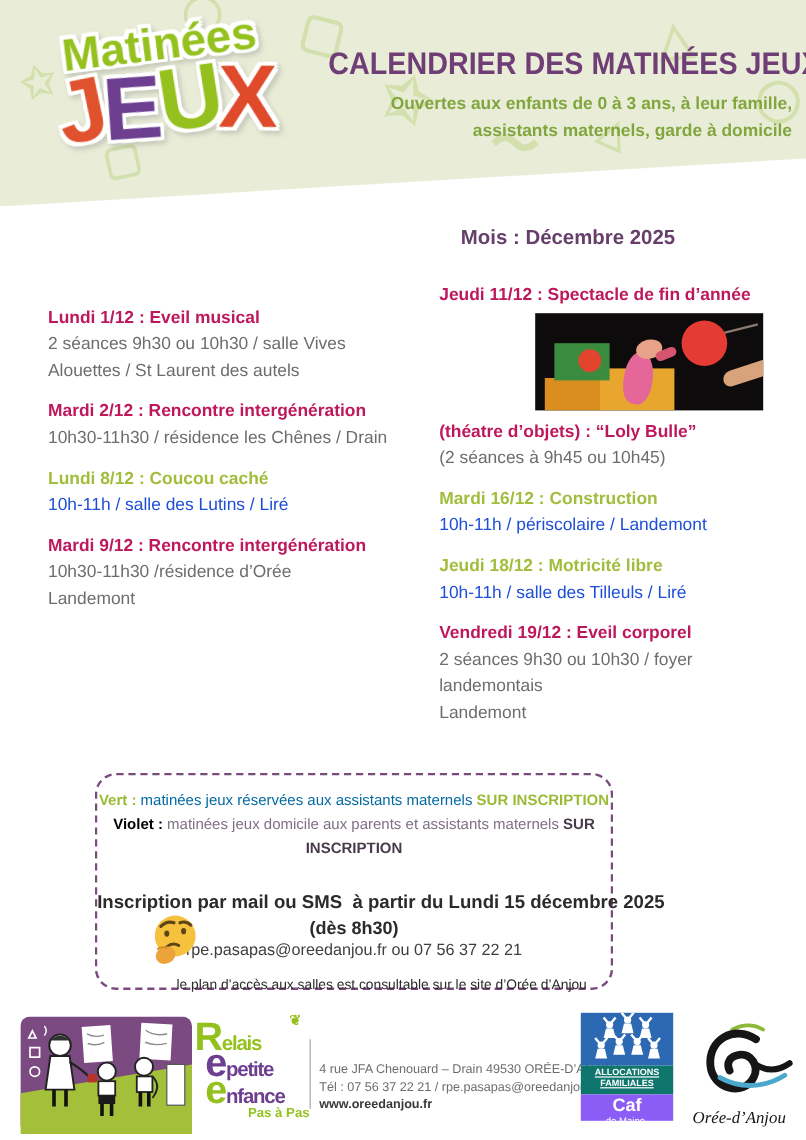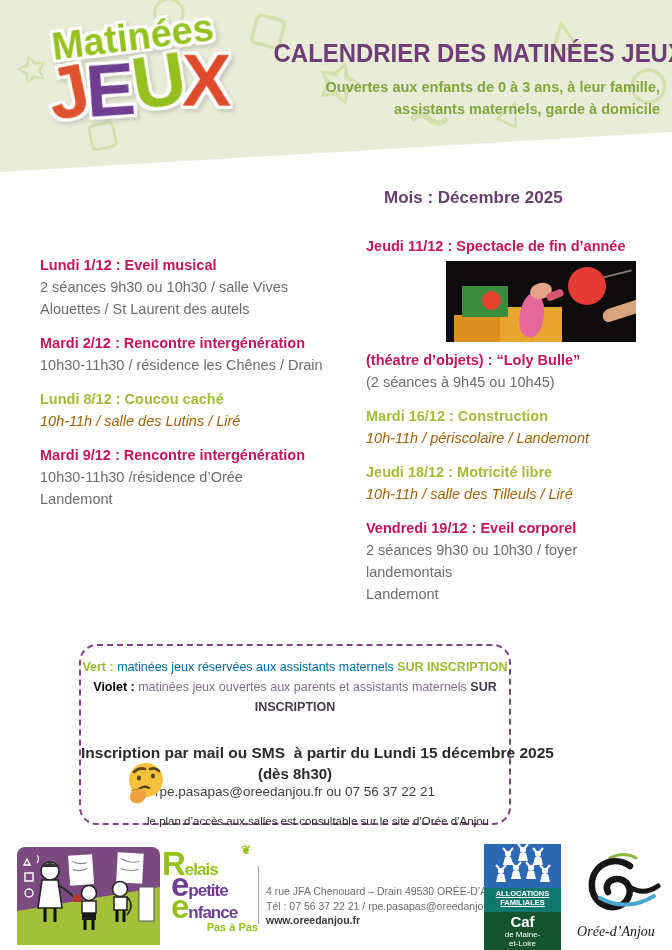--- a/index.html
+++ b/index.html
@@ -59,21 +59,21 @@
   
   .col { position: absolute; }
   .col-left  { left: 40px;  top: 254px; width: 312px; }
   .col-right { left: 366px; top: 235px; width: 300px; }
   .event { margin-bottom: 12px; }
   .ev-t { font-size: 14.5px; line-height: 22px; font-weight: bold; }
   .ev-l { font-size: 14.5px; line-height: 22px; font-weight: normal; }
   .purple  { color: #be185d; }
   .gray    { color: #6c6d70; }
   .green-b { color: #a2bd3c; }
-  .green-l { color: #a16207; font-style: italic; }
+  .green-l { color: #1d4ed8; }
 
   
   .stage { position: relative; width: 190px; height: 81px; background: #0d0b0c; margin: 4px 0 7px 80px; overflow: hidden; }
   .box-orange { position: absolute; left: 8px;  bottom: 0; width: 46px; height: 27px; background: #d98e1f; }
   .box-yellow { position: absolute; left: 54px; bottom: 0; width: 62px; height: 35px; background: #e9a62e; }
   .cube-green { position: absolute; left: 16px; top: 25px; width: 46px; height: 31px; background: #3c8c40; }
   .cube-dot   { position: absolute; right: 7px; top: 5px;  width: 19px; height: 19px; border-radius: 50%; background: #e2442e; }
   .puppet      { position: absolute; left: 74px; top: 32px; width: 24px; height: 44px; background: #e5679a; border-radius: 48% 52% 42% 42%; transform: rotate(9deg); }
   .puppet-head { position: absolute; left: 84px; top: 22px; width: 22px; height: 16px; background: #e7a289; border-radius: 50%; transform: rotate(-12deg); }
   .puppet-prop { position: absolute; left: 100px; top: 30px; width: 18px; height: 8px; background: #d6556e; border-radius: 4px; transform: rotate(-22deg); }
@@ -115,21 +115,21 @@
   .rl-leaf { position: absolute; right: 8px; top: -8px; font-size: 12px; color: #95c11f; }
 
   .foot-div { position: absolute; left: 258px; top: 866px; width: 1px; height: 58px; background: #a9a9a9; }
 
   .addr { position: absolute; left: 266px; top: 884px; font-size: 10.5px; color: #6c6d70; line-height: 1.4; }
   .addr-www { font-weight: bold; color: #3b393a; }
 
   .caf { position: absolute; left: 484px; top: 844px; width: 77px; height: 102px; text-align: center; }
   .caf-top { height: 44px; background: #2d68b2; }
   .caf-alloc { background: #0f766e; color: #fff; font-size: 7.5px; font-weight: bold; line-height: 1.25; padding: 1px 0 4px; text-decoration: underline; }
-  .caf-bottom { height: 39px; background: #14532d; color: #fff; padding-top: 2px; }
+  .caf-bottom { height: 22px; background: #8b5cf6; color: #fff; padding-top: 2px; }
   .caf-name { font-size: 15px; font-weight: bold; line-height: 1.05; }
   .caf-dept { font-size: 8px; line-height: 1.15; }
 
   .oree { position: absolute; left: 566px; top: 850px; width: 100px; height: 94px; text-align: center; }
   .oree-label { font-family: "Liberation Serif", serif; font-style: italic; font-size: 14px; color: #161616; margin-top: -2px; }
 </style>
 </head>
 <body>
 
 <div id="page">
@@ -216,21 +216,21 @@
       <p class="ev-l gray">2 séances 9h30 ou 10h30 / foyer landemontais</p>
       <p class="ev-l gray">Landemont</p>
     </article>
   </section>
 
   <div class="legend">
     <div class="leg-row first">
       <span class="lg-vert-label">Vert :</span><span class="lg-vert-text"> matinées jeux réservées aux assistants maternels </span><span class="lg-vert-sur">SUR INSCRIPTION</span>
     </div>
     <div class="leg-row">
-      <span class="lg-vio-label">Violet :</span><span class="lg-vio-text"> matinées jeux ouvertes aux parents et assistants maternels </span><span class="lg-vio-sur">SUR INSCRIPTION</span>
+      <span class="lg-vio-label">Violet :</span><span class="lg-vio-text"> matinées jeux domicile aux parents et assistants maternels </span><span class="lg-vio-sur">SUR INSCRIPTION</span>
     </div>
 
     <div class="insc-head">Inscription par mail ou SMS  à partir du Lundi 15 décembre 2025</div>
     <div class="insc-sub">(dès 8h30)</div>
     <div class="insc-contact">rpe.pasapas@oreedanjou.fr ou 07 56 37 22 21</div>
     <div class="insc-plan">le plan d’accès aux salles est consultable sur le site d’Orée d’Anjou</div>
 
     <svg class="emoji" viewBox="0 0 42 48" aria-hidden="true">
       <circle cx="21" cy="20" r="17" fill="#f6c23e"></circle>
       <path d="M9,12 q5,-5 11,-3" stroke="#5c4516" stroke-width="2.6" fill="none" stroke-linecap="round"></path>

